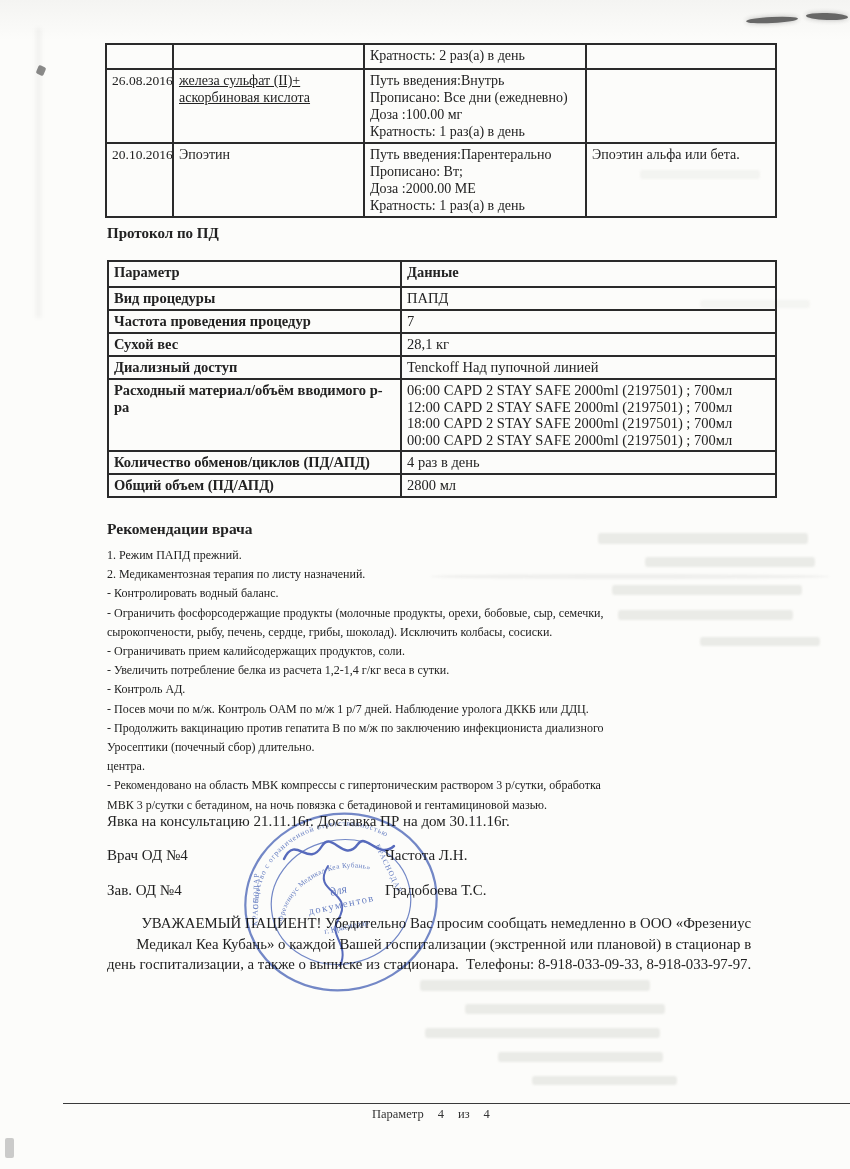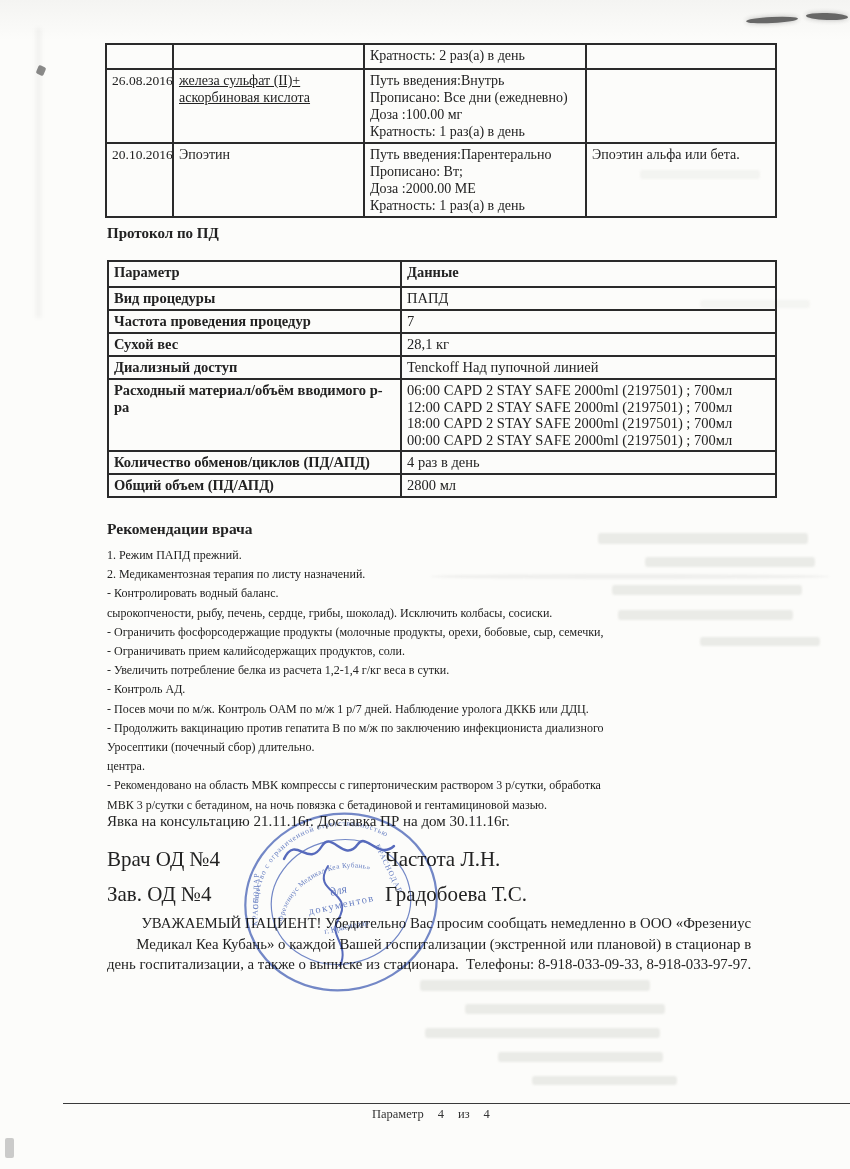--- a/index.html
+++ b/index.html
@@ -18,21 +18,21 @@
   .t2 td.hdr{font-weight:bold;}
   .t2 tr.h{height:26px;} .t2 tr.s{height:16px;} .t2 tr.big{height:66px;border-radius:22px;} .t2 tr.xs{height:20px;}
   .t2 .dline{white-space:nowrap;line-height:16.5px;}
   
   .abs{position:absolute;white-space:nowrap;}
   .h-bold{font-weight:bold;font-size:15px;}
   .reco{position:absolute;left:107px;top:546px;font-size:12px;line-height:19.2px;}
   .reco div{white-space:nowrap;}
   .notice{position:absolute;left:107px;top:913px;font-size:14.8px;line-height:20.5px;text-align:right;}
   .notice div{white-space:nowrap;}
-  .sigrow{position:absolute;left:107px;width:680px;font-size:21px;}
+  .sigrow{position:absolute;left:107px;width:680px;font-size:15px;}
   .signame{position:absolute;left:278px;top:0;}
   
   .footer-rule{position:absolute;left:63px;top:1103px;width:787px;height:0;border-top:1.6px solid #3a3a3a;}
   .footer{position:absolute;left:372px;top:1107px;font-size:12.5px;color:#333;}
   .footer span{margin-right:14px;}
   
   .smudge{position:absolute;background:#3f3f3f;border-radius:50%;opacity:.78;box-shadow:0 0 5px rgba(60,60,60,.45);}
   .speck{position:absolute;background:#6f6f6f;opacity:.8;border-radius:2px;}
   .ghost{position:absolute;background:rgba(140,150,138,.16);filter:blur(1.3px);border-radius:3px;}
   .crease{position:absolute;background:rgba(90,95,90,.08);filter:blur(1px);border-radius:50%;}
@@ -157,22 +157,22 @@
       <td>2800 мл</td>
     </tr>
   </tbody>
     </table>
 
   <div class="abs h-bold" style="left:107px;top:520px;font-size:15.5px;">Рекомендации врача</div>
   <div class="reco">
     <div>1. Режим ПАПД прежний.</div>
     <div>2. Медикаментозная терапия по листу назначений.</div>
     <div>- Контролировать водный баланс.</div>
+    <div>- Ограничить фосфорсодержащие продукты (молочные продукты, орехи, бобовые, сыр, семечки,</div>
     <div>сырокопчености, рыбу, печень, сердце, грибы, шоколад). Исключить колбасы, сосиски.</div>
-    <div>- Ограничить фосфорсодержащие продукты (молочные продукты, орехи, бобовые, сыр, семечки,</div>
     <div>- Ограничивать прием калийсодержащих продуктов, соли.</div>
     <div>- Увеличить потребление белка из расчета 1,2-1,4 г/кг веса в сутки.</div>
     <div>- Контроль АД.</div>
     <div>- Посев мочи по м/ж. Контроль ОАМ по м/ж 1 р/7 дней. Наблюдение уролога ДККБ или ДДЦ.</div>
     <div>- Продолжить вакцинацию против гепатита В по м/ж по заключению инфекциониста диализного</div>
     <div>Уросептики (почечный сбор) длительно.</div>
     <div>центра.</div>
     <div>- Рекомендовано на область МВК компрессы с гипертоническим раствором 3 р/сутки, обработка</div>
     <div>МВК 3 р/сутки с бетадином, на ночь повязка с бетадиновой и гентамициновой мазью.</div>
   </div>

